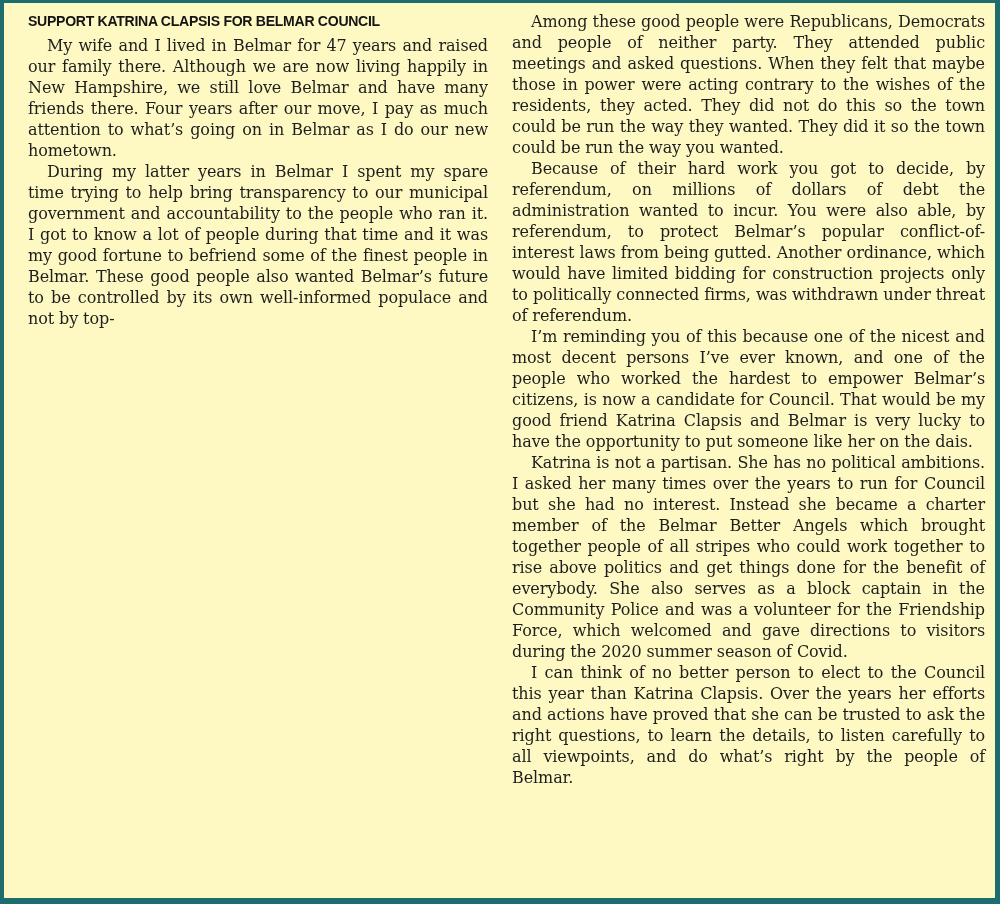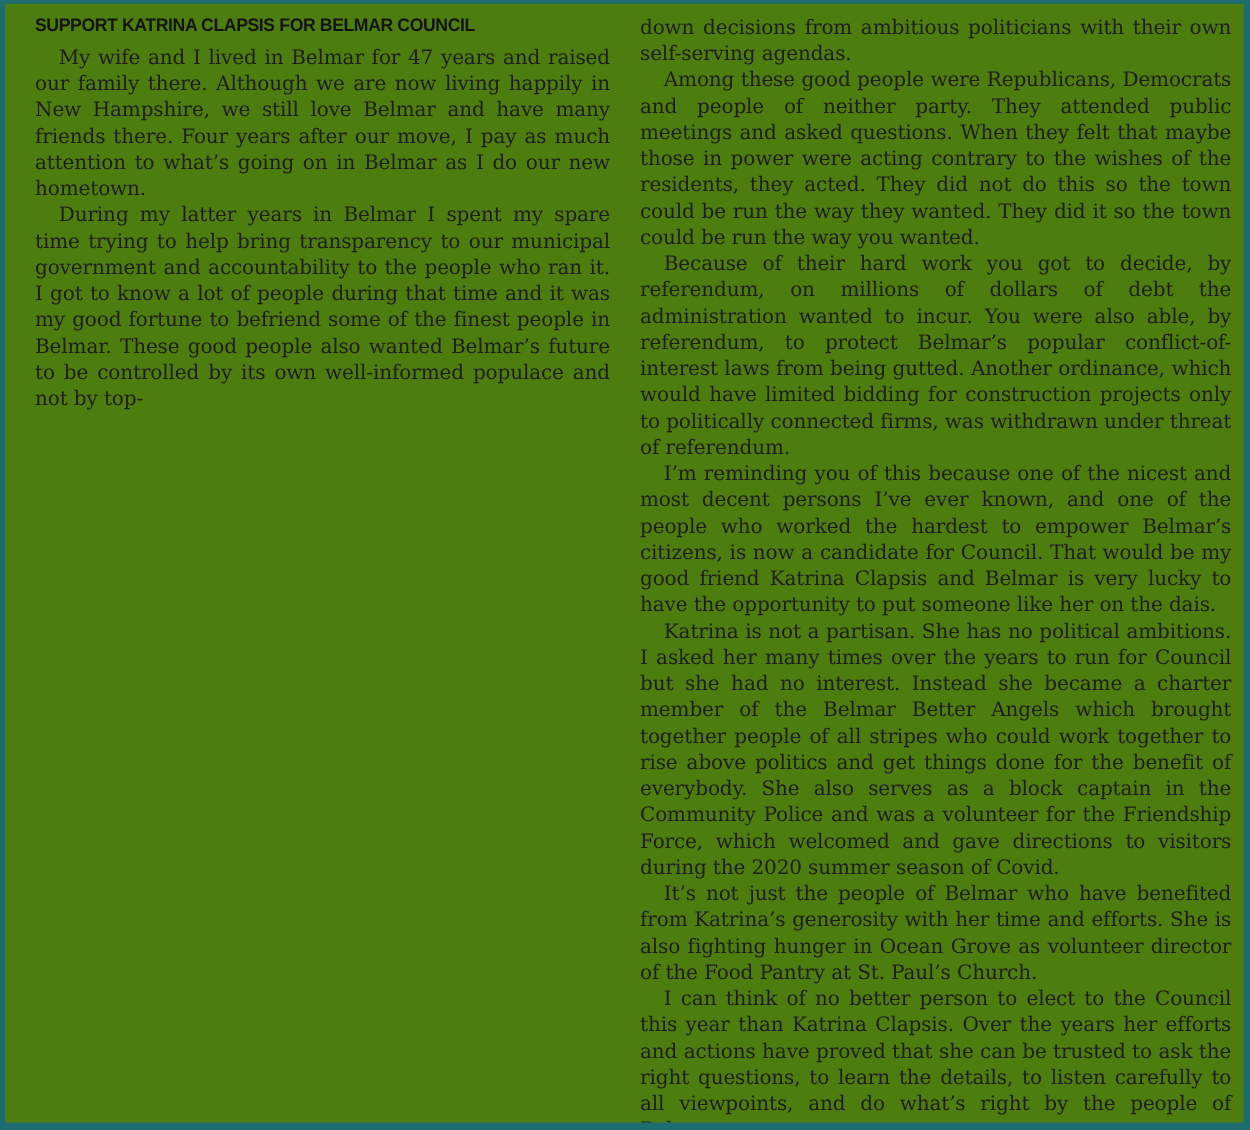--- a/index.html
+++ b/index.html
@@ -5,21 +5,21 @@
   html, body {
     margin: 0;
     padding: 0;
     background: #e8e8e8;
   }
   .page {
     position: relative;
     width: 1000px;
     height: 904px;
     box-sizing: border-box;
-    background: #4d7c0f;
+    background: #fef9c3;
     border-style: solid;
     border-color: #1d6c6e;
     border-width: 3px 5px 6px 4px;
     font-family: "DejaVu Serif", serif;
     color: #1e1e1e;
     overflow: hidden;
   }
   .columns {
     display: flex;
     padding: 8px 10px 0 24px;
@@ -58,24 +58,22 @@
 <div class="page">
   <div class="columns">
 
     <div class="col col-left">
       <div class="headline">SUPPORT KATRINA CLAPSIS FOR BELMAR COUNCIL</div>
       <p class="body-par">My wife and I lived in Belmar for 47 years and raised our family there. Although we are now living happily in New Hampshire, we still love Belmar and have many friends there. Four years after our move, I pay as much attention to what’s going on in Belmar as I do our new hometown.</p>
       <p class="body-par">During my latter years in Belmar I spent my spare time trying to help bring transparency to our municipal government and accountability to the people who ran it. I got to know a lot of people during that time and it was my good fortune to befriend some of the finest people in Belmar. These good people also wanted Belmar’s future to be controlled by its own well-informed populace and not by top-</p>
     </div>
 
     <div class="col col-right">
-      <p class="body-par no-indent">down decisions from ambitious politicians with their own self-serving agendas.</p>
       <p class="body-par">Among these good people were Republicans, Democrats and people of neither party. They attended public meetings and asked questions. When they felt that maybe those in power were acting contrary to the wishes of the residents, they acted. They did not do this so the town could be run the way they wanted. They did it so the town could be run the way you wanted.</p>
       <p class="body-par">Because of their hard work you got to decide, by referendum, on millions of dollars of debt the administration wanted to incur. You were also able, by referendum, to protect Belmar’s popular conflict-of-interest laws from being gutted. Another ordinance, which would have limited bidding for construction projects only to politically connected firms, was withdrawn under threat of referendum.</p>
       <p class="body-par">I’m reminding you of this because one of the nicest and most decent persons I’ve ever known, and one of the people who worked the hardest to empower Belmar’s citizens, is now a candidate for Council. That would be my good friend Katrina Clapsis and Belmar is very lucky to have the opportunity to put someone like her on the dais.</p>
       <p class="body-par">Katrina is not a partisan. She has no political ambitions. I asked her many times over the years to run for Council but she had no interest. Instead she became a charter member of the Belmar Better Angels which brought together people of all stripes who could work together to rise above politics and get things done for the benefit of everybody. She also serves as a block captain in the Community Police and was a volunteer for the Friendship Force, which welcomed and gave directions to visitors during the 2020 summer season of Covid.</p>
-      <p class="body-par">It’s not just the people of Belmar who have benefited from Katrina’s generosity with her time and efforts. She is also fighting hunger in Ocean Grove as volunteer director of the Food Pantry at St. Paul’s Church.</p>
       <p class="body-par">I can think of no better person to elect to the Council this year than Katrina Clapsis. Over the years her efforts and actions have proved that she can be trusted to ask the right questions, to learn the details, to listen carefully to all viewpoints, and do what’s right by the people of Belmar.</p>
 
     </div>
 
   </div>
 </div>
 
 </body></html>

